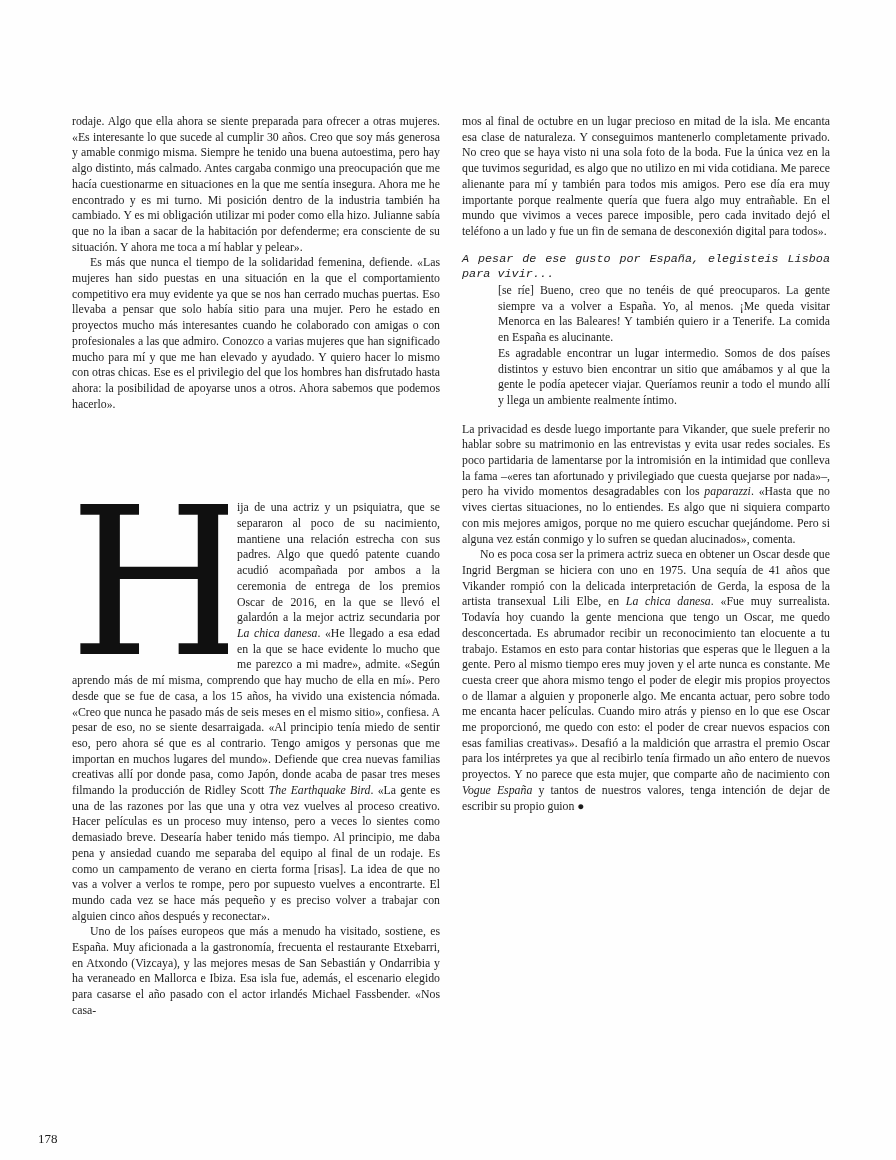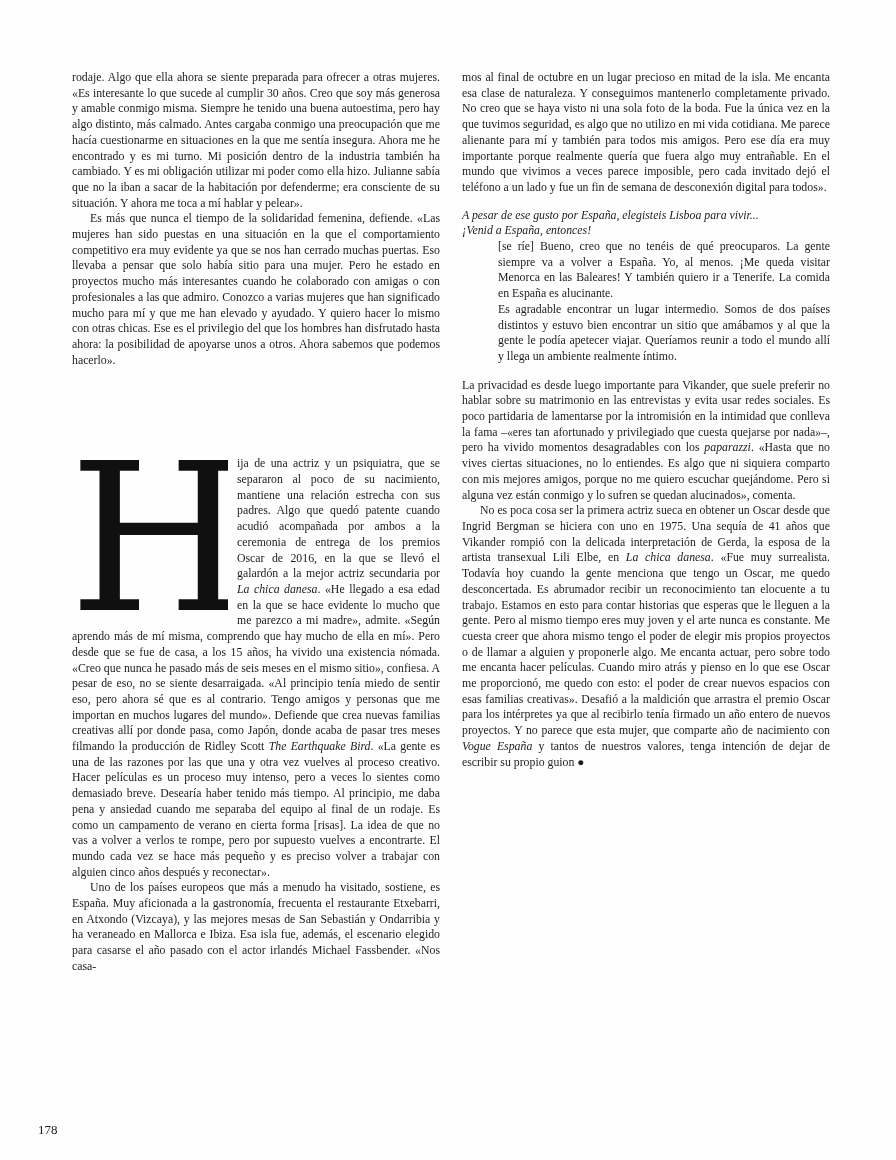--- a/index.html
+++ b/index.html
@@ -20,43 +20,43 @@
     display: flex;
     gap: 22px;
   }
   .col {
     width: 368px;
     font-size: 11.8px;
     line-height: 15.7px;
     text-align: justify;
   }
   .col p { margin: 0; padding: 0; text-indent: 18px; }
-  .col p.flush { text-indent: 0; }
+  .col p.flush { text-indent: 0; margin-top: 44px; }
   .section-gap { margin-top: 88px !important; }
   .dropcap-para { text-indent: 0 !important; }
   svg.dropcap { float: left; margin: 3px 9px 0 0; }
   svg.dropcap text {
     font-family: "DejaVu Serif", serif;
     font-size: 206px;
     fill: #101010;
   }
   .question {
     font-style: italic;
     text-indent: 0 !important;
   }
-  .question.gap-top { margin-top: 12px !important; }
+  .question.gap-top { margin-top: 12px !important; font-family: Liberation Mono, monospace; }
   .answer {
     text-indent: 0 !important;
     margin-left: 36px !important;
   }
   .after-qa { margin-top: 13px !important; }
   .pageno {
     position: absolute;
     left: 38px;
-    bottom: 22px;
+    bottom: 13px;
     font-size: 13px;
     color: #1c1c1c;
   }
   i { font-style: italic; }
 </style>
 </head>
 <body>
 
 <div class="page">
 
@@ -71,21 +71,20 @@
           </svg><span>ija de una actriz y un psiquiatra, que se separaron al poco de su nacimiento, mantiene una relación estrecha con sus padres. Algo que quedó patente cuando acudió acompañada por ambos a la ceremonia de entrega de los premios Oscar de 2016, en la que se llevó el galardón a la mejor actriz secundaria por <i>La chica danesa</i>. «He llegado a esa edad en la que se hace evidente lo mucho que me parezco a mi madre», admite. «Según aprendo más de mí misma, comprendo que hay mucho de ella en mí». Pero desde que se fue de casa, a los 15 años, ha vivido una existencia nómada. «Creo que nunca he pasado más de seis meses en el mismo sitio», confiesa. A pesar de eso, no se siente desarraigada. «Al principio tenía miedo de sentir eso, pero ahora sé que es al contrario. Tengo amigos y personas que me importan en muchos lugares del mundo». Defiende que crea nuevas familias creativas allí por donde pasa, como Japón, donde acaba de pasar tres meses filmando la producción de Ridley Scott <i>The Earthquake Bird</i>. «La gente es una de las razones por las que una y otra vez vuelves al proceso creativo. Hacer películas es un proceso muy intenso, pero a veces lo sientes como demasiado breve. Desearía haber tenido más tiempo. Al principio, me daba pena y ansiedad cuando me separaba del equipo al final de un rodaje. Es como un campamento de verano en cierta forma [risas]. La idea de que no vas a volver a verlos te rompe, pero por supuesto vuelves a encontrarte. El mundo cada vez se hace más pequeño y es preciso volver a trabajar con alguien cinco años después y reconectar».</span>
       </p>
       <p>Uno de los países europeos que más a menudo ha visitado, sostiene, es España. Muy aficionada a la gastronomía, frecuenta el restaurante Etxebarri, en Atxondo (Vizcaya), y las mejores mesas de San Sebastián y Ondarribia y ha veraneado en Mallorca e Ibiza. Esa isla fue, además, el escenario elegido para casarse el año pasado con el actor irlandés Michael Fassbender. «Nos casa-</p>
     </div>
 
     <div class="col">
       <p class="flush">mos al final de octubre en un lugar precioso en mitad de la isla. Me encanta esa clase de naturaleza. Y conseguimos mantenerlo completamente privado. No creo que se haya visto ni una sola foto de la boda. Fue la única vez en la que tuvimos seguridad, es algo que no utilizo en mi vida cotidiana. Me parece alienante para mí y también para todos mis amigos. Pero ese día era muy importante porque realmente quería que fuera algo muy entrañable. En el mundo que vivimos a veces parece imposible, pero cada invitado dejó el teléfono a un lado y fue un fin de semana de desconexión digital para todos».</p>
 
       <p class="question gap-top">A pesar de ese gusto por España, elegisteis Lisboa para vivir...</p>
 
-      <p class="question">¡Venid a España, entonces!</p>
       <p class="answer">[se ríe] Bueno, creo que no tenéis de qué preocuparos. La gente siempre va a volver a España. Yo, al menos. ¡Me queda visitar Menorca en las Baleares! Y también quiero ir a Tenerife. La comida en España es alucinante.</p>
 
       <p class="answer">Es agradable encontrar un lugar intermedio. Somos de dos países distintos y estuvo bien encontrar un sitio que amábamos y al que la gente le podía apetecer viajar. Queríamos reunir a todo el mundo allí y llega un ambiente realmente íntimo.</p>
 
       <p class="flush after-qa">La privacidad es desde luego importante para Vikander, que suele preferir no hablar sobre su matrimonio en las entrevistas y evita usar redes sociales. Es poco partidaria de lamentarse por la intromisión en la intimidad que conlleva la fama –«eres tan afortunado y privilegiado que cuesta quejarse por nada»–, pero ha vivido momentos desagradables con los <i>paparazzi</i>. «Hasta que no vives ciertas situaciones, no lo entiendes. Es algo que ni siquiera comparto con mis mejores amigos, porque no me quiero escuchar quejándome. Pero si alguna vez están conmigo y lo sufren se quedan alucinados», comenta.</p>
       <p>No es poca cosa ser la primera actriz sueca en obtener un Oscar desde que Ingrid Bergman se hiciera con uno en 1975. Una sequía de 41 años que Vikander rompió con la delicada interpretación de Gerda, la esposa de la artista transexual Lili Elbe, en <i>La chica danesa</i>. «Fue muy surrealista. Todavía hoy cuando la gente menciona que tengo un Oscar, me quedo desconcertada. Es abrumador recibir un reconocimiento tan elocuente a tu trabajo. Estamos en esto para contar historias que esperas que le lleguen a la gente. Pero al mismo tiempo eres muy joven y el arte nunca es constante. Me cuesta creer que ahora mismo tengo el poder de elegir mis propios proyectos o de llamar a alguien y proponerle algo. Me encanta actuar, pero sobre todo me encanta hacer películas. Cuando miro atrás y pienso en lo que ese Oscar me proporcionó, me quedo con esto: el poder de crear nuevos espacios con esas familias creativas». Desafió a la maldición que arrastra el premio Oscar para los intérpretes ya que al recibirlo tenía firmado un año entero de nuevos proyectos. Y no parece que esta mujer, que comparte año de nacimiento con <i>Vogue España</i> y tantos de nuestros valores, tenga intención de dejar de escribir su propio guion ●</p>
     </div>
 
   </div>
 

